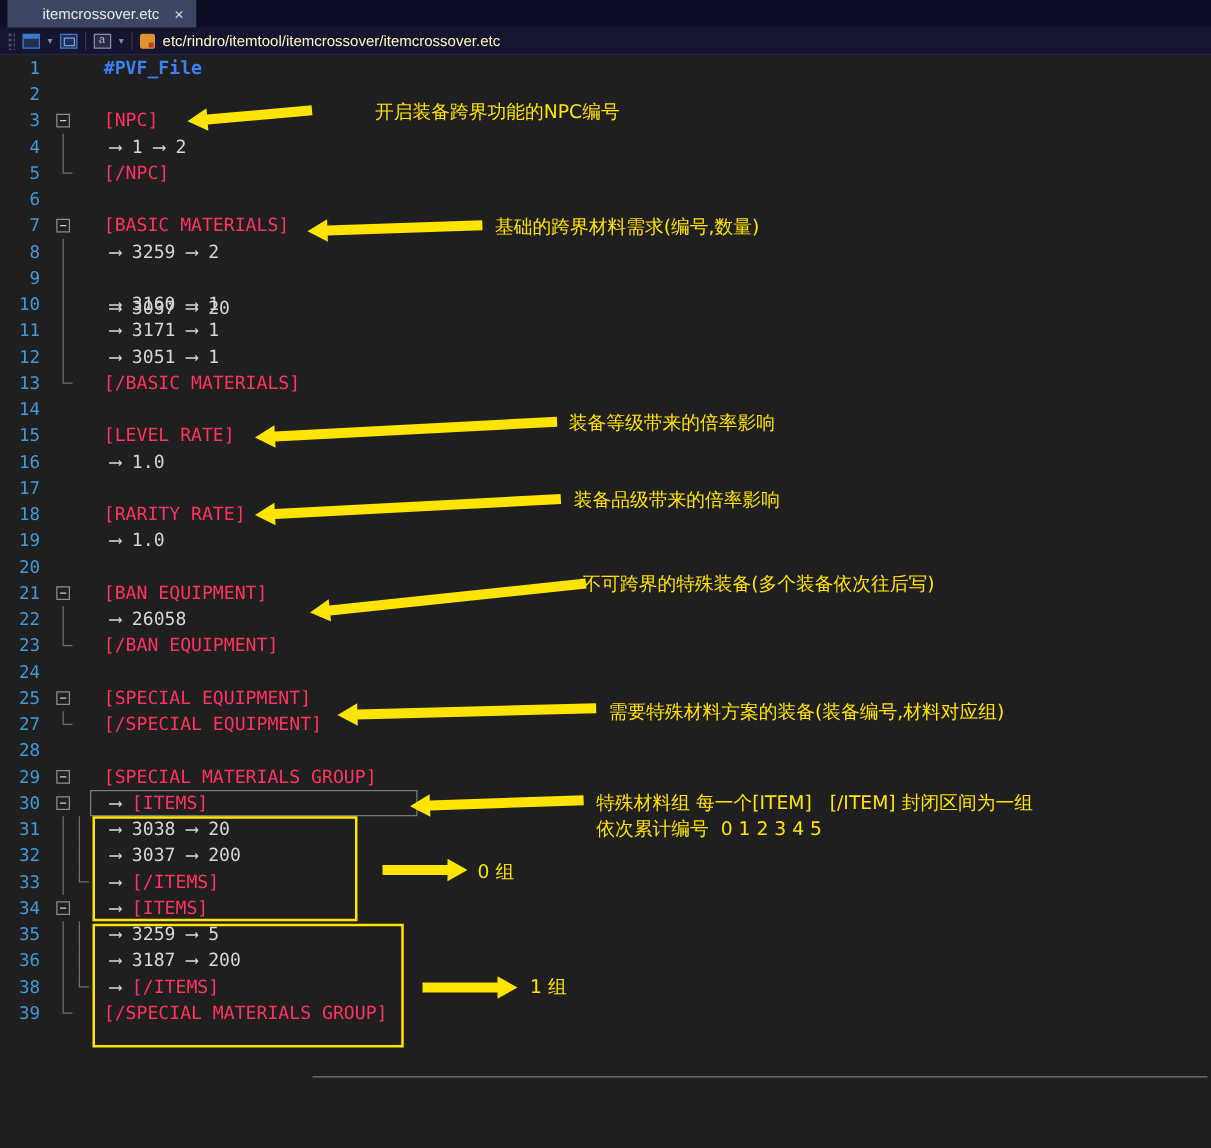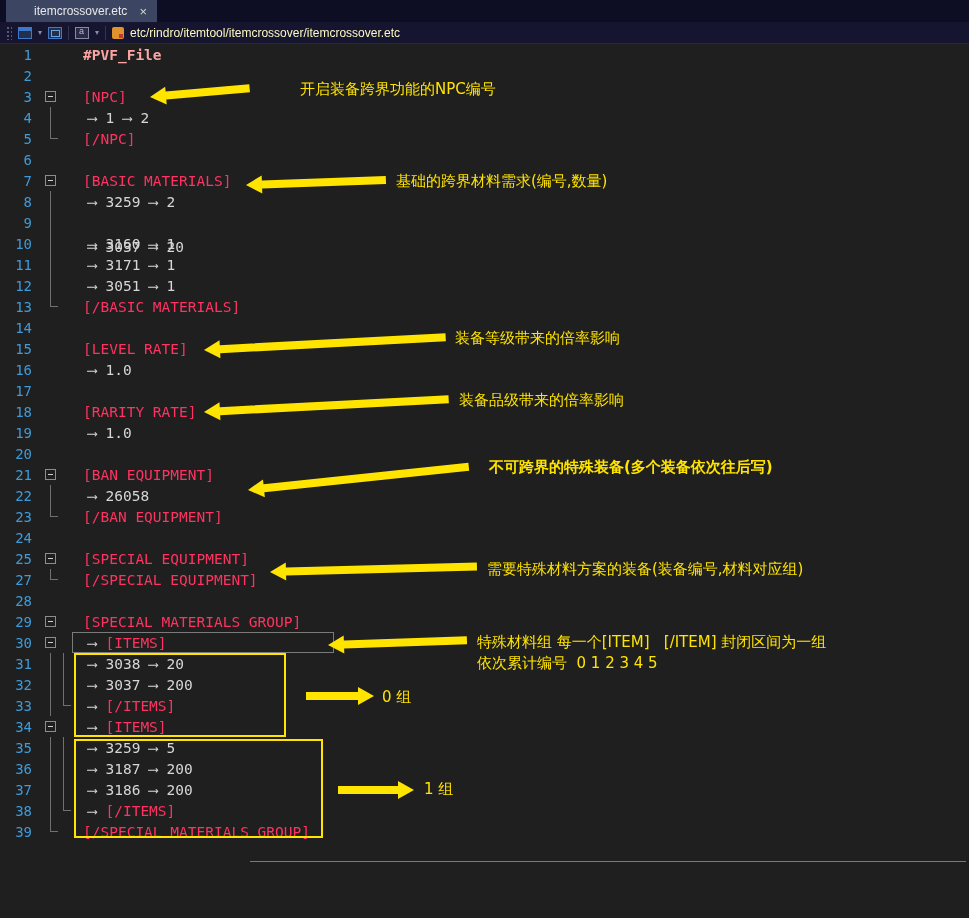--- a/index.html
+++ b/index.html
@@ -59,21 +59,21 @@
   }
   .g { width:13px; height:21px; flex:none; position:relative; }
   .g.mid::before { content:""; position:absolute; left:6px; top:0; bottom:0; border-left:1px solid #707070; }
   .g.end::before { content:""; position:absolute; left:6px; top:0; height:11px; border-left:1px solid #707070; }
   .g.end::after  { content:""; position:absolute; left:7px; top:10px; width:7px; height:0; border-top:1px solid #707070; }
   .g.box::before { content:""; position:absolute; left:1px; top:5px; width:9px; height:9px; border:1px solid #8d8d8d; background:#1f1f1f; }
   .g.box::after  { content:""; position:absolute; left:4px; top:10px; width:5px; height:0; border-top:1px solid #cfcfcf; }
   .code-text { padding-left:13px; font-size:14.5px; white-space:pre; }
   .tag { color:#ff3360; }
   .val { color:#d6d6d6; }
-  .dir { color:#fca5a5; font-weight:bold; }
+  .dir { color:#3b82f6; font-weight:bold; }
 
   
   .overlay { position:absolute; left:0; top:0; width:969px; height:918px; pointer-events:none; }
   .ann {
     position:absolute; color:#ffe400; white-space:pre;
     font:15px "DejaVu Sans", sans-serif;
   }
   .arr { position:absolute; transform-origin:0 50%; overflow:visible; }
   .ybox { position:absolute; border:2px solid #ffe400; }
   .gray-box { position:absolute; border:1px solid #7a7a7a; }
@@ -307,26 +307,20 @@
       <span class="g mid"></span>
       <span class="code-text" style="padding-left: 18px;"><span class="val">⟶ 3259 ⟶ 5</span></span>
     </div>
     <div class="code-line">
       <span class="ln">36</span>
       <span class="g mid"></span>
       <span class="g mid"></span>
       <span class="code-text" style="padding-left: 18px;"><span class="val">⟶ 3187 ⟶ 200</span></span>
     </div>
     <div class="code-line">
-      <span class="ln">37</span>
-      <span class="g mid"></span>
-      <span class="g mid"></span>
-      <span class="code-text" style="padding-left: 18px;"><span class="val">⟶ 3186 ⟶ 200</span></span>
-    </div>
-    <div class="code-line">
       <span class="ln">38</span>
       <span class="g mid"></span>
       <span class="g end"></span>
       <span class="code-text" style="padding-left: 18px;"><span class="val">⟶ </span><span class="tag">[/ITEMS]</span></span>
     </div>
     <div class="code-line">
       <span class="ln">39</span>
       <span class="g end"></span>
       <span class="g "></span>
       <span class="code-text"><span class="tag">[/SPECIAL MATERIALS GROUP]</span></span>
@@ -367,19 +361,19 @@
       <polygon points="68,11 52,2 52,7 0,7 0,15 52,15 52,20" fill="#ffe400"></polygon>
     </svg>
   <svg class="arr" style="left:338px;top:779px;" width="76" height="22">
       <polygon points="76,11 60,2 60,7 0,7 0,15 60,15 60,20" fill="#ffe400"></polygon>
     </svg>
 
   <div class="ann" style="left:258px;top:80px;margin-left:42px;">开启装备跨界功能的NPC编号</div>
   <div class="ann" style="left:396px;top:172px;">基础的跨界材料需求(编号,数量)</div>
   <div class="ann" style="left:455px;top:329px;">装备等级带来的倍率影响</div>
   <div class="ann" style="left:459px;top:391px;">装备品级带来的倍率影响</div>
-  <div class="ann" style="left:489px;top:458px;font-weight:bold;">不可跨界的特殊装备(多个装备依次往后写)</div>
+  <div class="ann" style="left:466px;top:458px;">不可跨界的特殊装备(多个装备依次往后写)</div>
   <div class="ann" style="left:477px;top:633px;">特殊材料组 每一个[ITEM]   [/ITEM] 封闭区间为一组</div>
   <div class="ann" style="left:487px;top:560px;">需要特殊材料方案的装备(装备编号,材料对应组)</div>
   <div class="ann" style="left:477px;top:654px;">依次累计编号  0 1 2 3 4 5</div>
   <div class="ann" style="left:382px;top:688px;">0 组</div>
   <div class="ann" style="left:424px;top:780px;">1 组</div>
 </div>
 
 </body></html>

